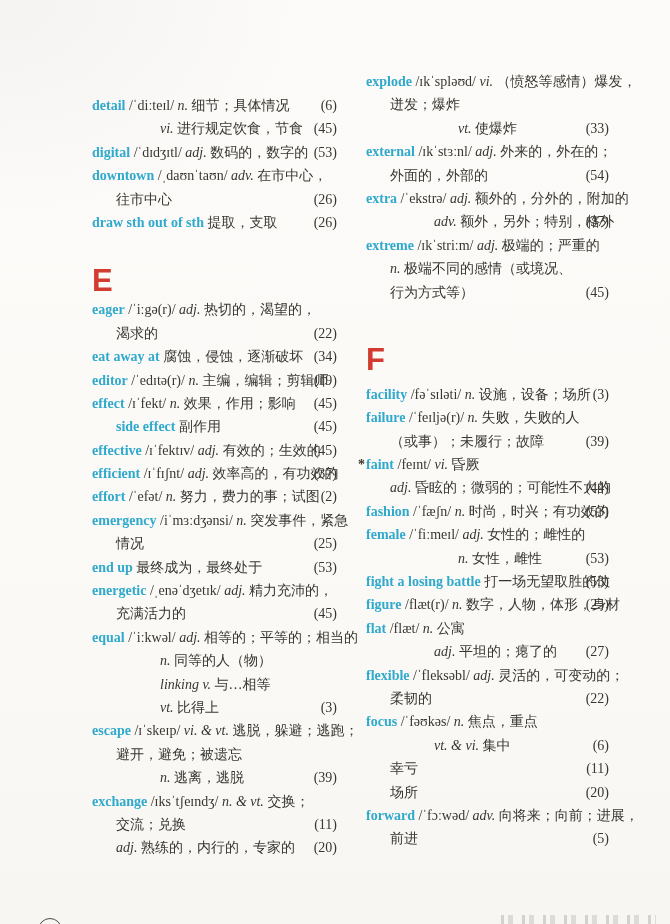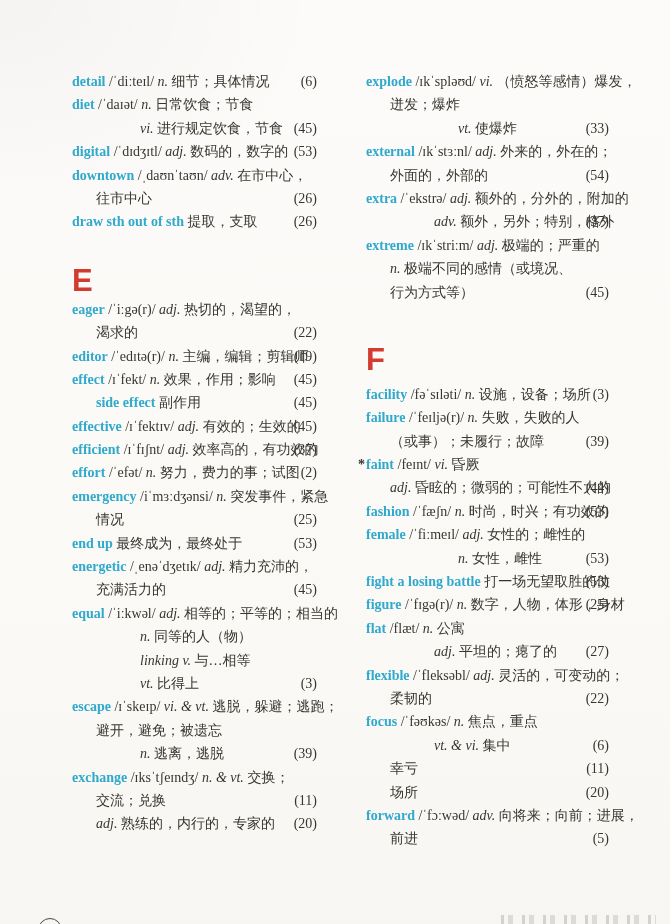--- a/index.html
+++ b/index.html
@@ -10,21 +10,21 @@
   }
   .paper{
     position:absolute;inset:0;
     background:
       radial-gradient(120% 60% at 0% 0%, rgba(0,0,0,0.03), transparent 40%),
       linear-gradient(180deg, #fcfbf9 0%, #faf9f6 70%, #f7f6f2 100%);
   }
   .col{
     position:absolute;top:70px;color:var(--body-text,#38362f);
   }
-  .col-left{left:72px;width:245px;}
+  .col-left{left:92px;width:245px;margin-top:24px;}
   .col-right{left:366px;width:243px;}
   .row{
     position:relative;height:23.4px;line-height:23.4px;
     font-size:14px;white-space:pre;
   }
   .row.ind1{padding-left:24px;}
   .row.ind2{padding-left:68px;}
   .row.ind3{padding-left:92px;}
   .hw{color:var(--headword,#2fa9cc);font-weight:700;}
   .ph{}
@@ -56,31 +56,31 @@
       rgba(60,60,60,.4) 7px 12px, transparent 12px 21px);
   }
 </style>
 </head>
 <body>
 
 <div class="paper"></div>
 
 <div class="col col-left">
     <div class="row"><span class="hw">detail</span><span class="ph"> /ˈdiːteɪl/ </span><span class="pos">n.</span><span class="tx"> 细节；具体情况</span><span class="pg">(6)</span></div>
-    <div class="row"><span class="hw">diet</span><span class="ph"> /ˈdaɪət/ </span><span class="pos">n.</span><span class="tx"> 日常饮食；节食</span></div>
     <div class="row ind2"><span class="pos">vi.</span><span class="tx"> 进行规定饮食，节食</span><span class="pg">(45)</span></div>
     <div class="row"><span class="hw">digital</span><span class="ph"> /ˈdɪdʒɪtl/ </span><span class="pos">adj.</span><span class="tx"> 数码的，数字的</span><span class="pg">(53)</span></div>
     <div class="row"><span class="hw">downtown</span><span class="ph"> /ˌdaʊnˈtaʊn/ </span><span class="pos">adv.</span><span class="tx"> 在市中心，</span></div>
     <div class="row ind1"><span class="tx">往市中心</span><span class="pg">(26)</span></div>
     <div class="row"><span class="hw">draw sth out of sth</span><span class="tx"> 提取，支取</span><span class="pg">(26)</span></div>
     <div class="sect">
       <span>E</span>
     </div>
     <div class="row"><span class="hw">eager</span><span class="ph"> /ˈiːgə(r)/ </span><span class="pos">adj.</span><span class="tx"> 热切的，渴望的，</span></div>
     <div class="row ind1"><span class="tx">渴求的</span><span class="pg">(22)</span></div>
+    <div class="row"><span class="hw">eat away at</span><span class="tx"> 腐蚀，侵蚀，逐渐破坏</span><span class="pg">(34)</span></div>
     <div class="row"><span class="hw">editor</span><span class="ph"> /ˈedɪtə(r)/ </span><span class="pos">n.</span><span class="tx"> 主编，编辑；剪辑师</span><span class="pg">(19)</span></div>
     <div class="row"><span class="hw">effect</span><span class="ph"> /ɪˈfekt/ </span><span class="pos">n.</span><span class="tx"> 效果，作用；影响</span><span class="pg">(45)</span></div>
     <div class="row ind1"><span class="hw">side effect</span><span class="tx"> 副作用</span><span class="pg">(45)</span></div>
     <div class="row"><span class="hw">effective</span><span class="ph"> /ɪˈfektɪv/ </span><span class="pos">adj.</span><span class="tx"> 有效的；生效的</span><span class="pg">(45)</span></div>
     <div class="row"><span class="hw">efficient</span><span class="ph"> /ɪˈfɪʃnt/ </span><span class="pos">adj.</span><span class="tx"> 效率高的，有功效的</span><span class="pg">(37)</span></div>
     <div class="row"><span class="hw">effort</span><span class="ph"> /ˈefət/ </span><span class="pos">n.</span><span class="tx"> 努力，费力的事；试图</span><span class="pg">(2)</span></div>
     <div class="row"><span class="hw">emergency</span><span class="ph"> /iˈmɜːdʒənsi/ </span><span class="pos">n.</span><span class="tx"> 突发事件，紧急</span></div>
     <div class="row ind1"><span class="tx">情况</span><span class="pg">(25)</span></div>
     <div class="row"><span class="hw">end up</span><span class="tx"> 最终成为，最终处于</span><span class="pg">(53)</span></div>
     <div class="row"><span class="hw">energetic</span><span class="ph"> /ˌenəˈdʒetɪk/ </span><span class="pos">adj.</span><span class="tx"> 精力充沛的，</span></div>
@@ -112,21 +112,21 @@
     </div>
     <div class="row"><span class="hw">facility</span><span class="ph"> /fəˈsɪləti/ </span><span class="pos">n.</span><span class="tx"> 设施，设备；场所</span><span class="pg">(3)</span></div>
     <div class="row"><span class="hw">failure</span><span class="ph"> /ˈfeɪljə(r)/ </span><span class="pos">n.</span><span class="tx"> 失败，失败的人</span></div>
     <div class="row ind1"><span class="tx">（或事）；未履行；故障</span><span class="pg">(39)</span></div>
     <div class="row"><span class="star">*</span><span class="hw">faint</span><span class="ph"> /feɪnt/ </span><span class="pos">vi.</span><span class="tx"> 昏厥</span></div>
     <div class="row ind1"><span class="pos">adj.</span><span class="tx"> 昏眩的；微弱的；可能性不大的</span><span class="pg">(44)</span></div>
     <div class="row"><span class="hw">fashion</span><span class="ph"> /ˈfæʃn/ </span><span class="pos">n.</span><span class="tx"> 时尚，时兴；有功效的</span><span class="pg">(53)</span></div>
     <div class="row"><span class="hw">female</span><span class="ph"> /ˈfiːmeɪl/ </span><span class="pos">adj.</span><span class="tx"> 女性的；雌性的</span></div>
     <div class="row ind3"><span class="pos">n.</span><span class="tx"> 女性，雌性</span><span class="pg">(53)</span></div>
     <div class="row"><span class="hw">fight a losing battle</span><span class="tx"> 打一场无望取胜的仗</span><span class="pg">(53)</span></div>
-    <div class="row"><span class="hw">figure</span><span class="ph"> /ˈfɪgə(r)/ </span><span class="pos">n.</span><span class="tx"> 数字，人物，体形，身材</span><span class="pg">(25)</span></div>
+    <div class="row"><span class="hw">figure</span><span class="ph"> /flæt(r)/ </span><span class="pos">n.</span><span class="tx"> 数字，人物，体形，身材</span><span class="pg">(25)</span></div>
     <div class="row"><span class="hw">flat</span><span class="ph"> /flæt/ </span><span class="pos">n.</span><span class="tx"> 公寓</span></div>
     <div class="row ind2"><span class="pos">adj.</span><span class="tx"> 平坦的；瘪了的</span><span class="pg">(27)</span></div>
     <div class="row"><span class="hw">flexible</span><span class="ph"> /ˈfleksəbl/ </span><span class="pos">adj.</span><span class="tx"> 灵活的，可变动的；</span></div>
     <div class="row ind1"><span class="tx">柔韧的</span><span class="pg">(22)</span></div>
     <div class="row"><span class="hw">focus</span><span class="ph"> /ˈfəʊkəs/ </span><span class="pos">n.</span><span class="tx"> 焦点，重点</span></div>
     <div class="row ind2"><span class="pos">vt. &amp; vi.</span><span class="tx"> 集中</span><span class="pg">(6)</span></div>
     <div class="row ind1"><span class="tx">幸亏</span><span class="pg">(11)</span></div>
     <div class="row ind1"><span class="tx">场所</span><span class="pg">(20)</span></div>
     <div class="row"><span class="hw">forward</span><span class="ph"> /ˈfɔːwəd/ </span><span class="pos">adv.</span><span class="tx"> 向将来；向前；进展，</span></div>
     <div class="row ind1"><span class="tx">前进</span><span class="pg">(5)</span></div>

